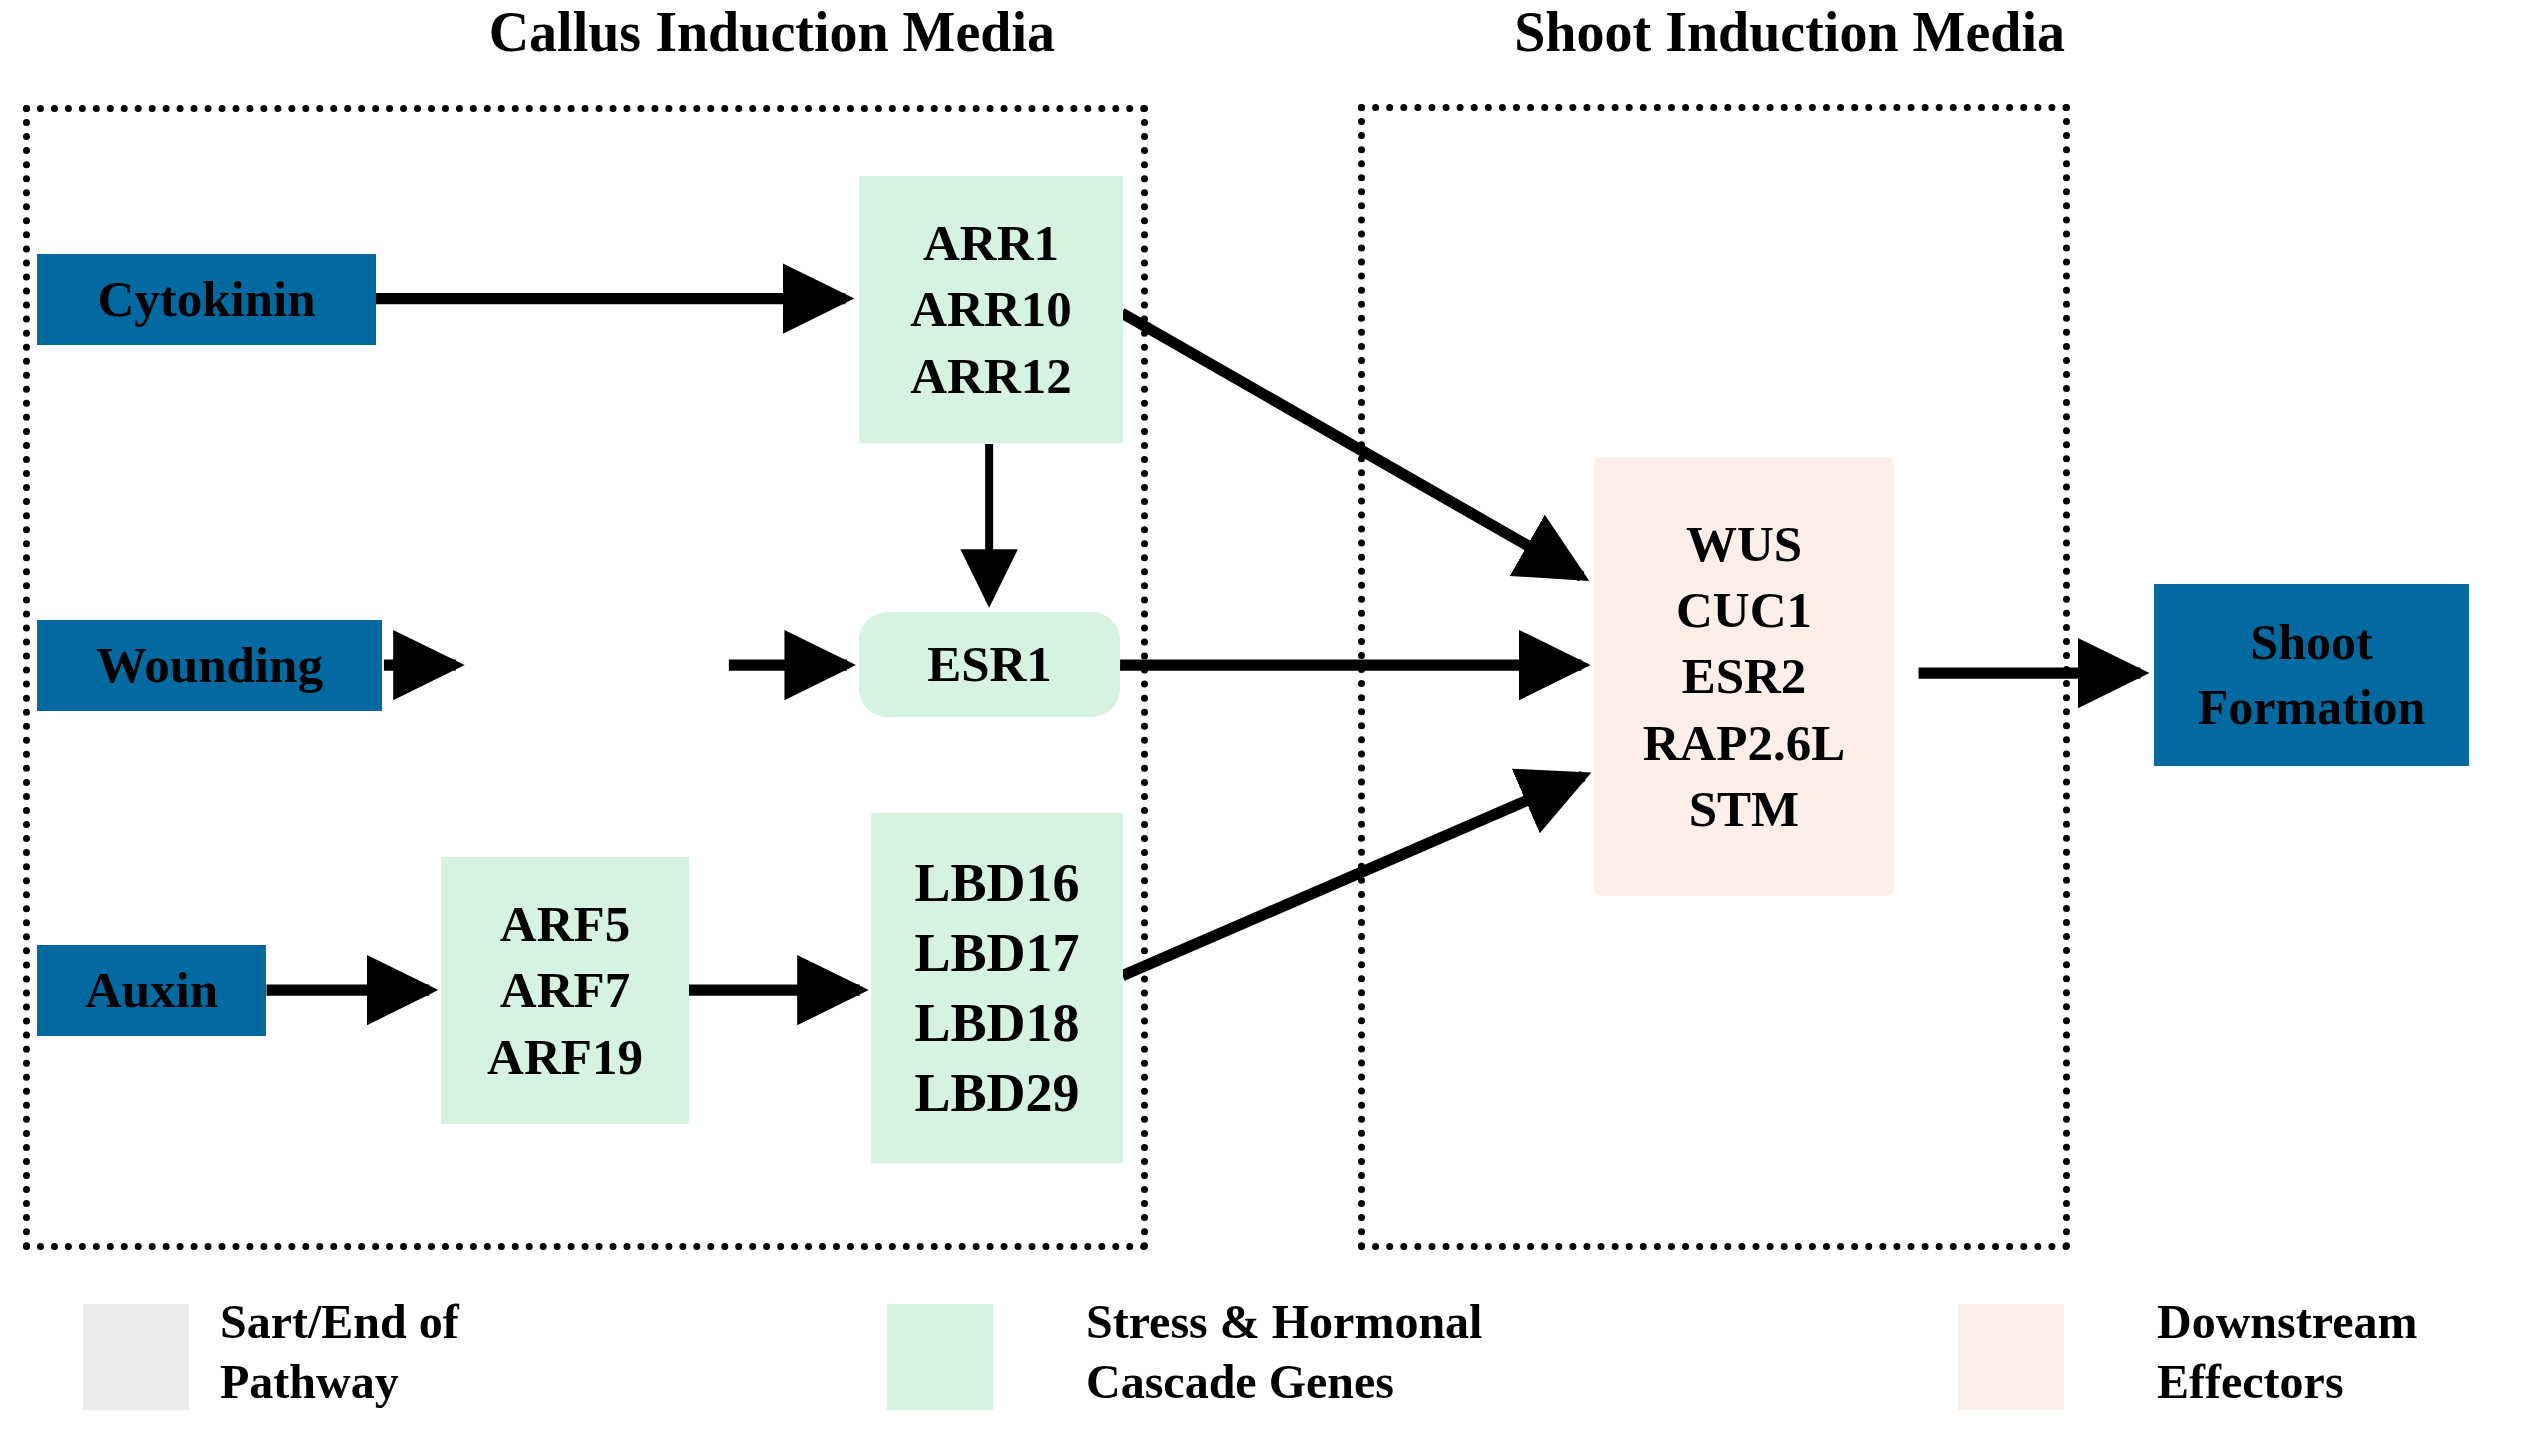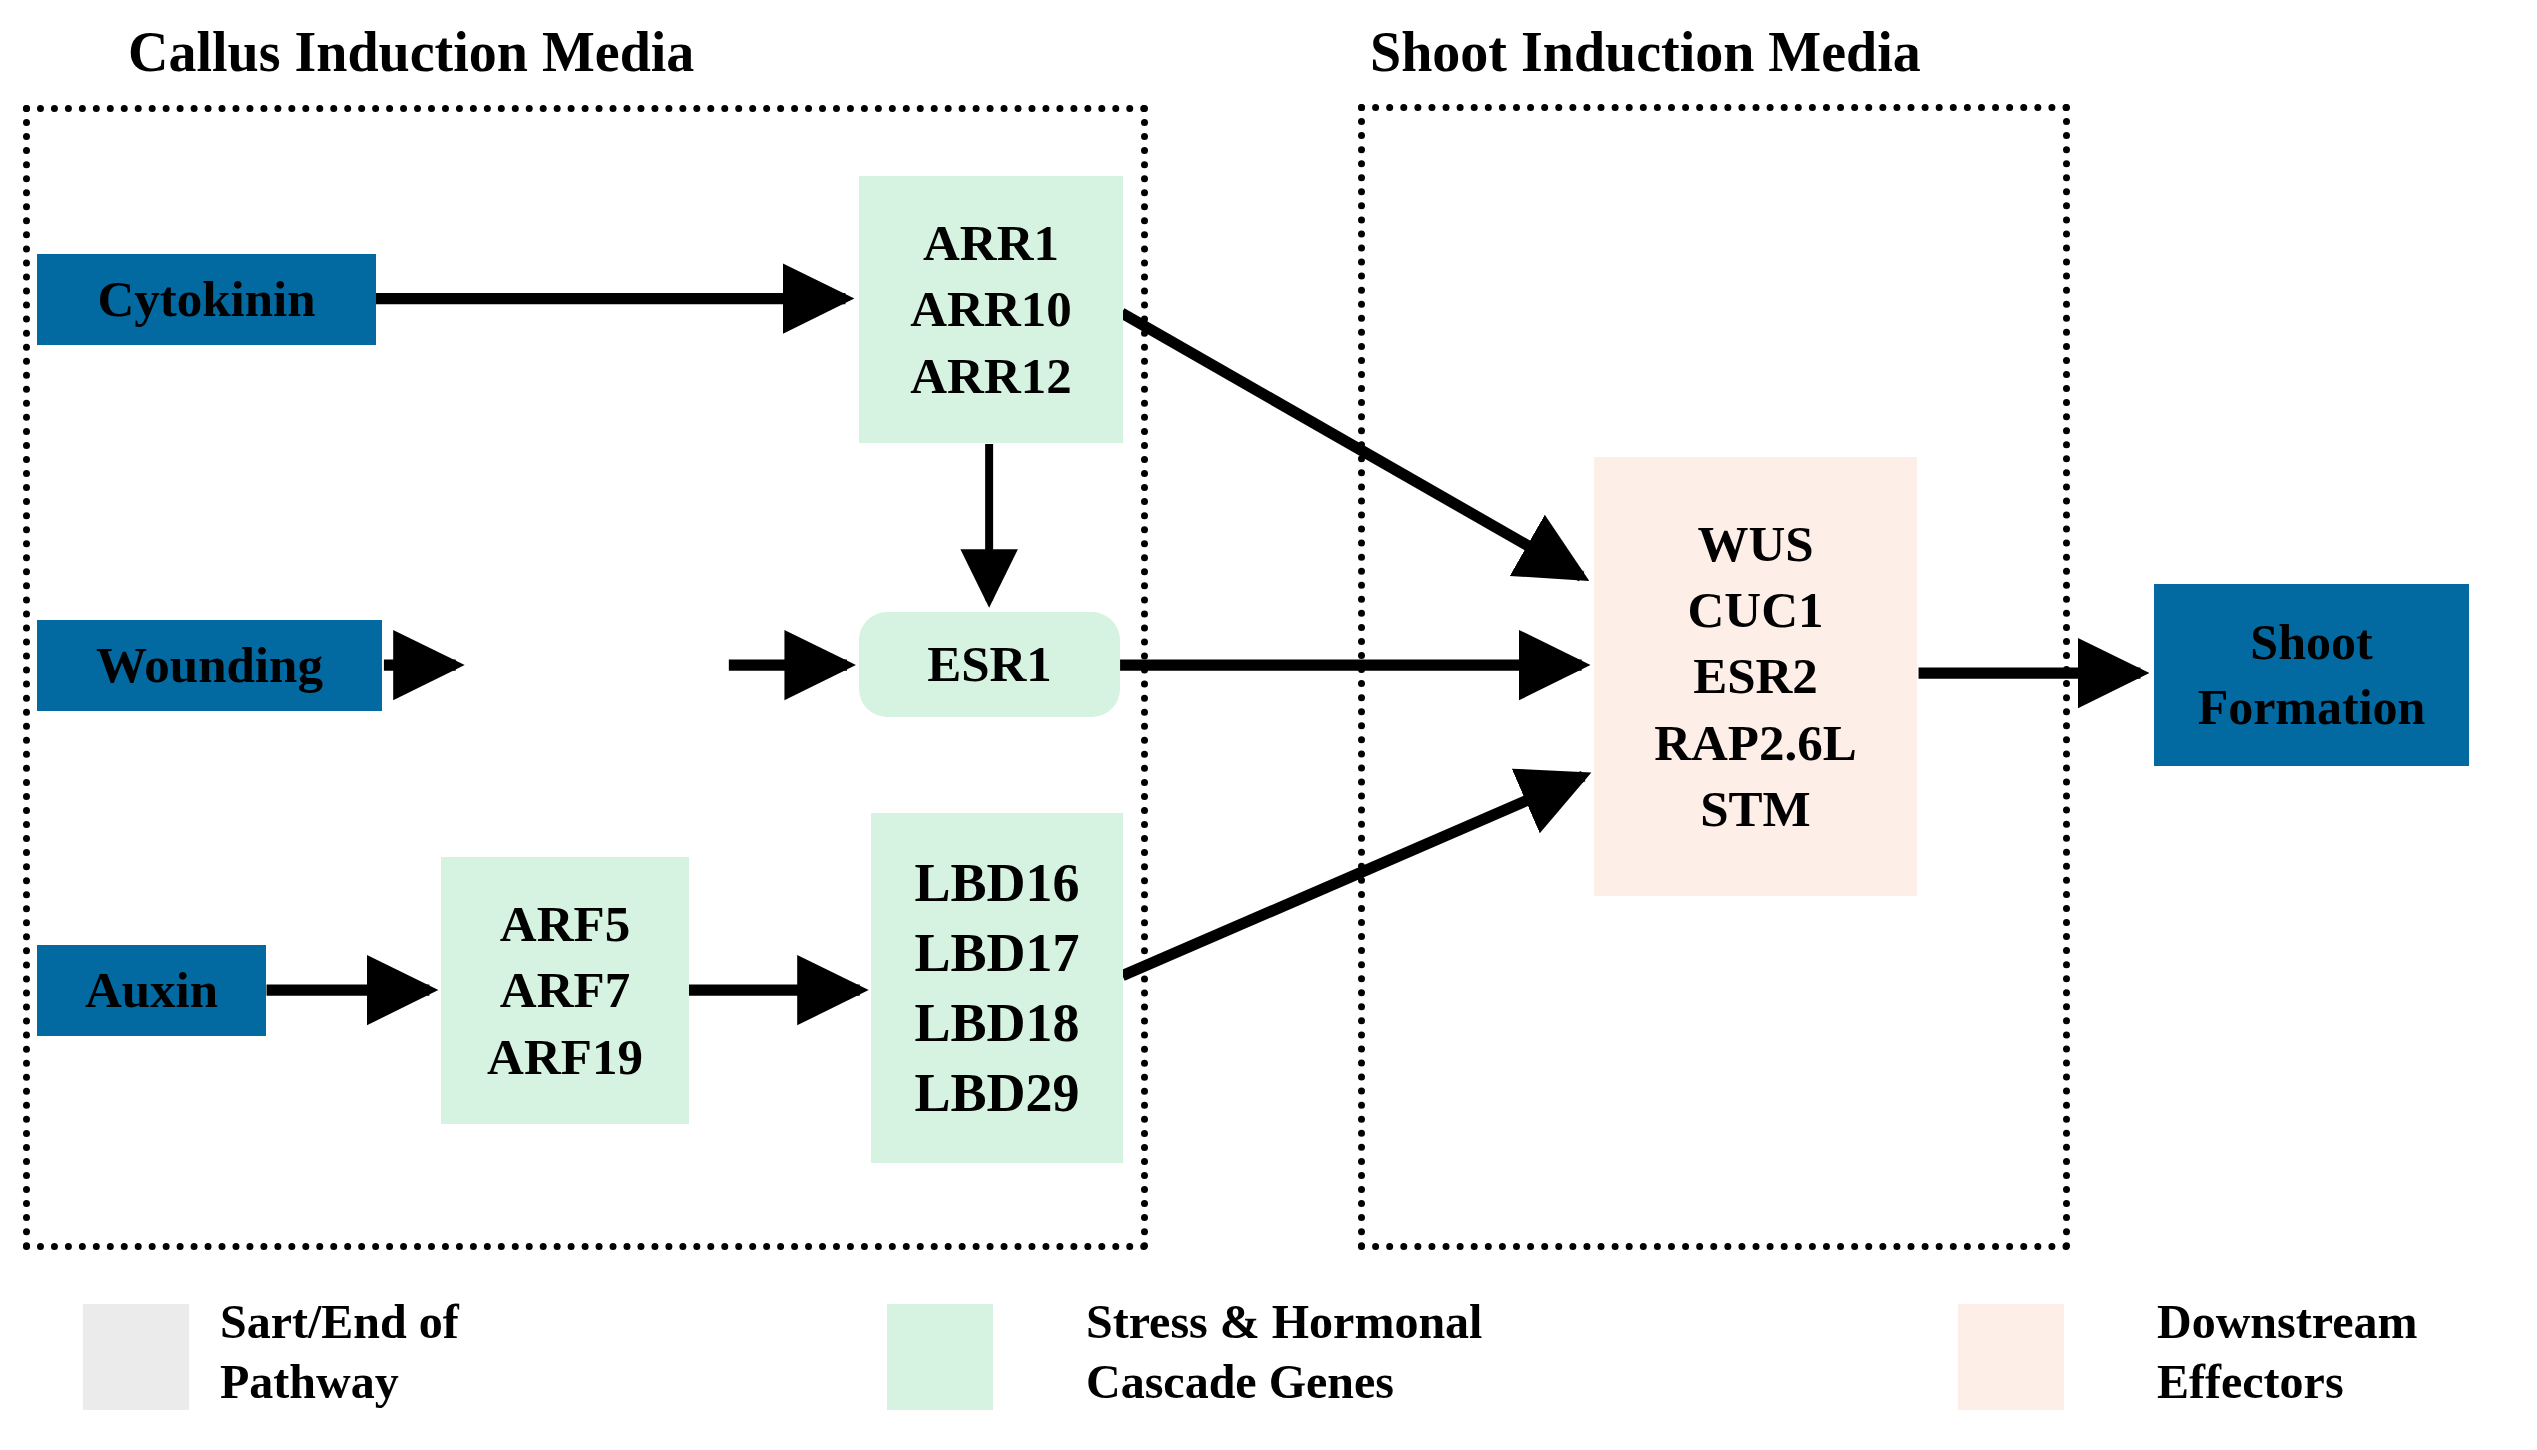--- a/index.html
+++ b/index.html
@@ -14,24 +14,23 @@
     background: #ffffff;
     font-family: "Liberation Serif", "DejaVu Serif", serif;
     overflow: hidden;
   }
   .abs { position: absolute; box-sizing: border-box; }
 
   
   .section-title {
     font-weight: bold;
     color: #000000;
-    text-align: left;
+    text-align: right;
     line-height: 1.0;
     white-space: nowrap;
-    margin-top: 20px;
   }
 
   
   .compartment {
     border: 7.2px dotted #000000;
     background: transparent;
   }
 
   
   .node {
@@ -140,21 +139,21 @@
     <span class="line">ARF19</span>
   </div>
 
   <div class="abs node node-green" style="left:871px; top:813px; width:252px; height:350px; font-size:54px;">
     <span class="line">LBD16</span>
     <span class="line">LBD17</span>
     <span class="line">LBD18</span>
     <span class="line">LBD29</span>
   </div>
 
-  <div class="abs node node-pink" style="left:1594px; top:457px; width:323px; height:439px; font-size:51px;">
+  <div class="abs node node-pink" style="left:1594px; top:457px; width:300px; height:439px; font-size:51px;border-radius:8px;">
     <span class="line">WUS</span>
     <span class="line">CUC1</span>
     <span class="line">ESR2</span>
     <span class="line">RAP2.6L</span>
     <span class="line">STM</span>
   </div>
 
   <div class="abs node node-gray" style="left:2154px; top:584px; width:315px; height:182px; font-size:50px;">
     <span class="line">Shoot</span>
     <span class="line">Formation</span>

